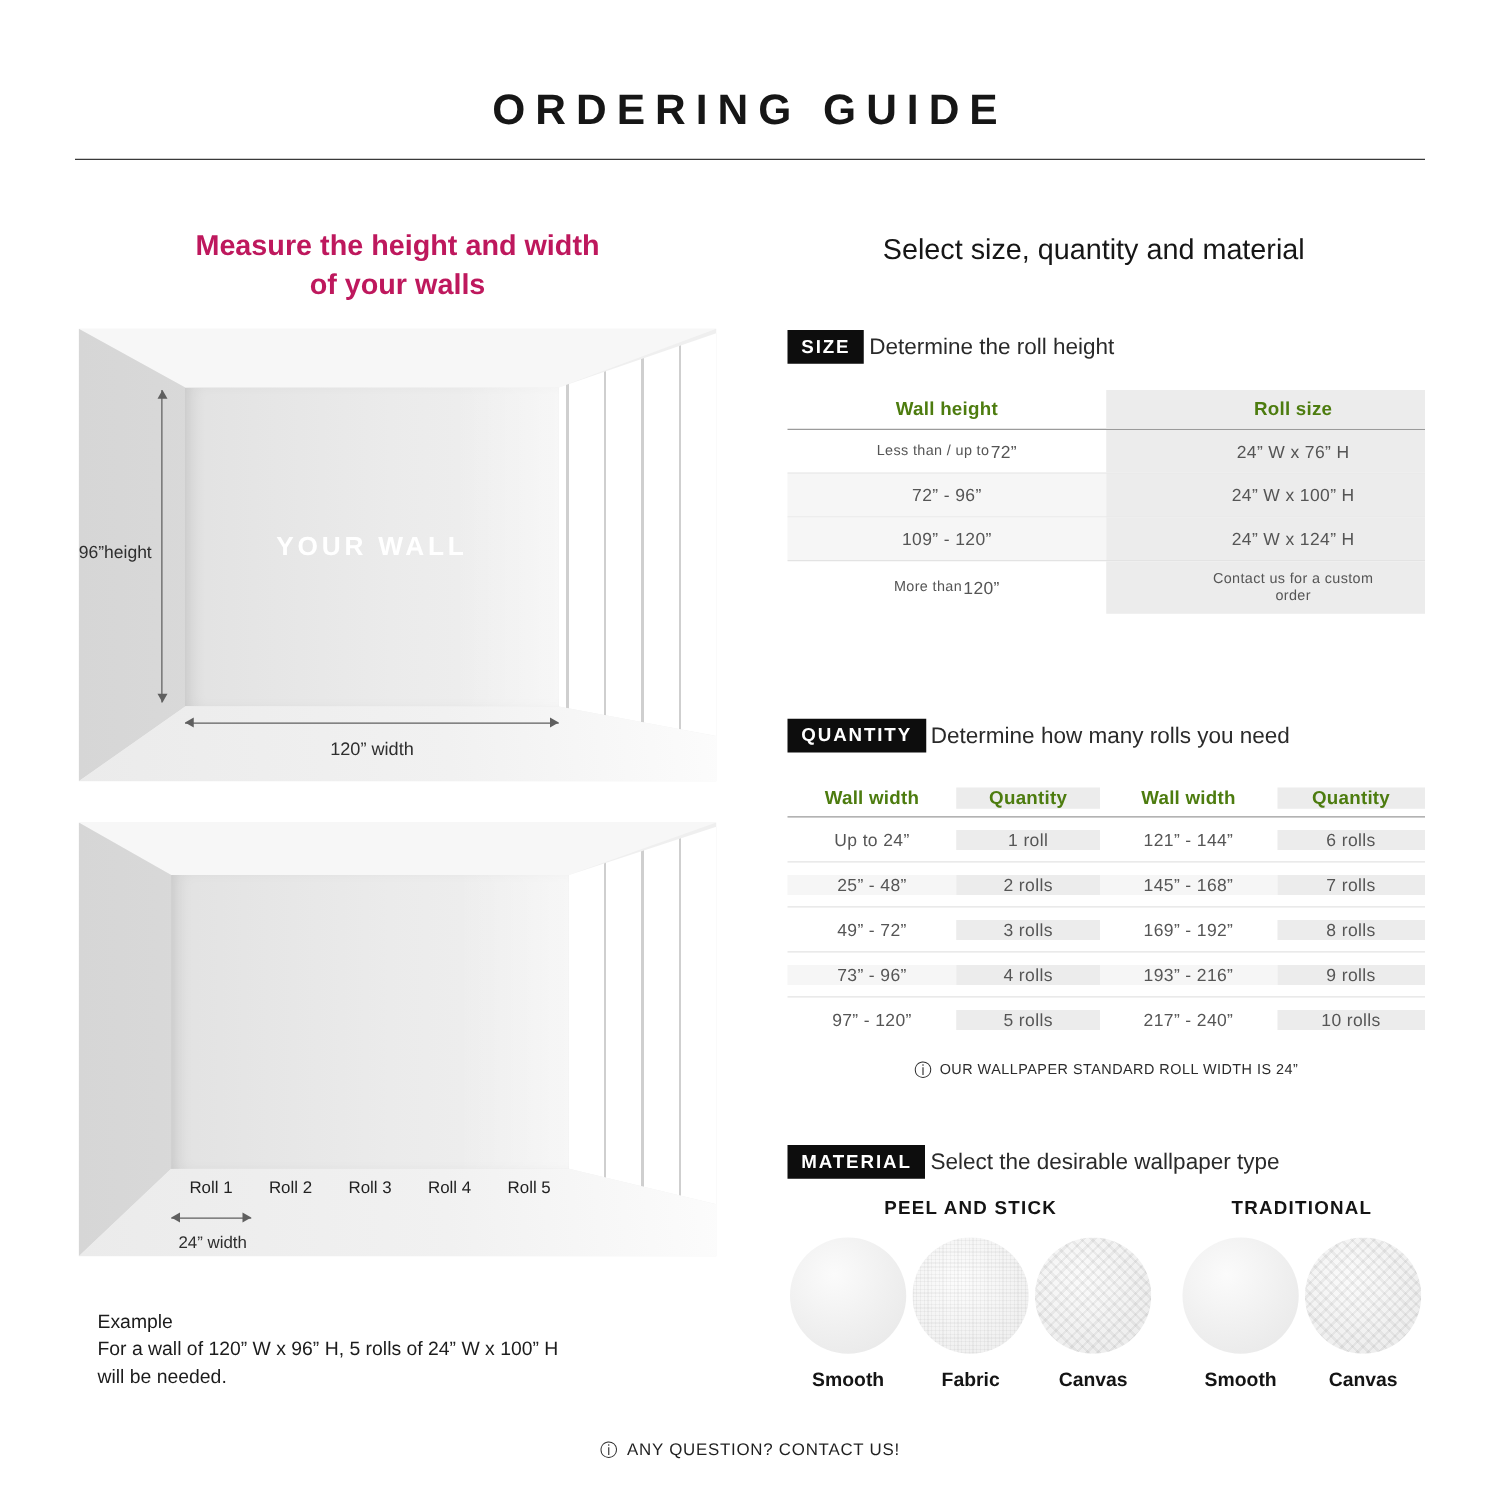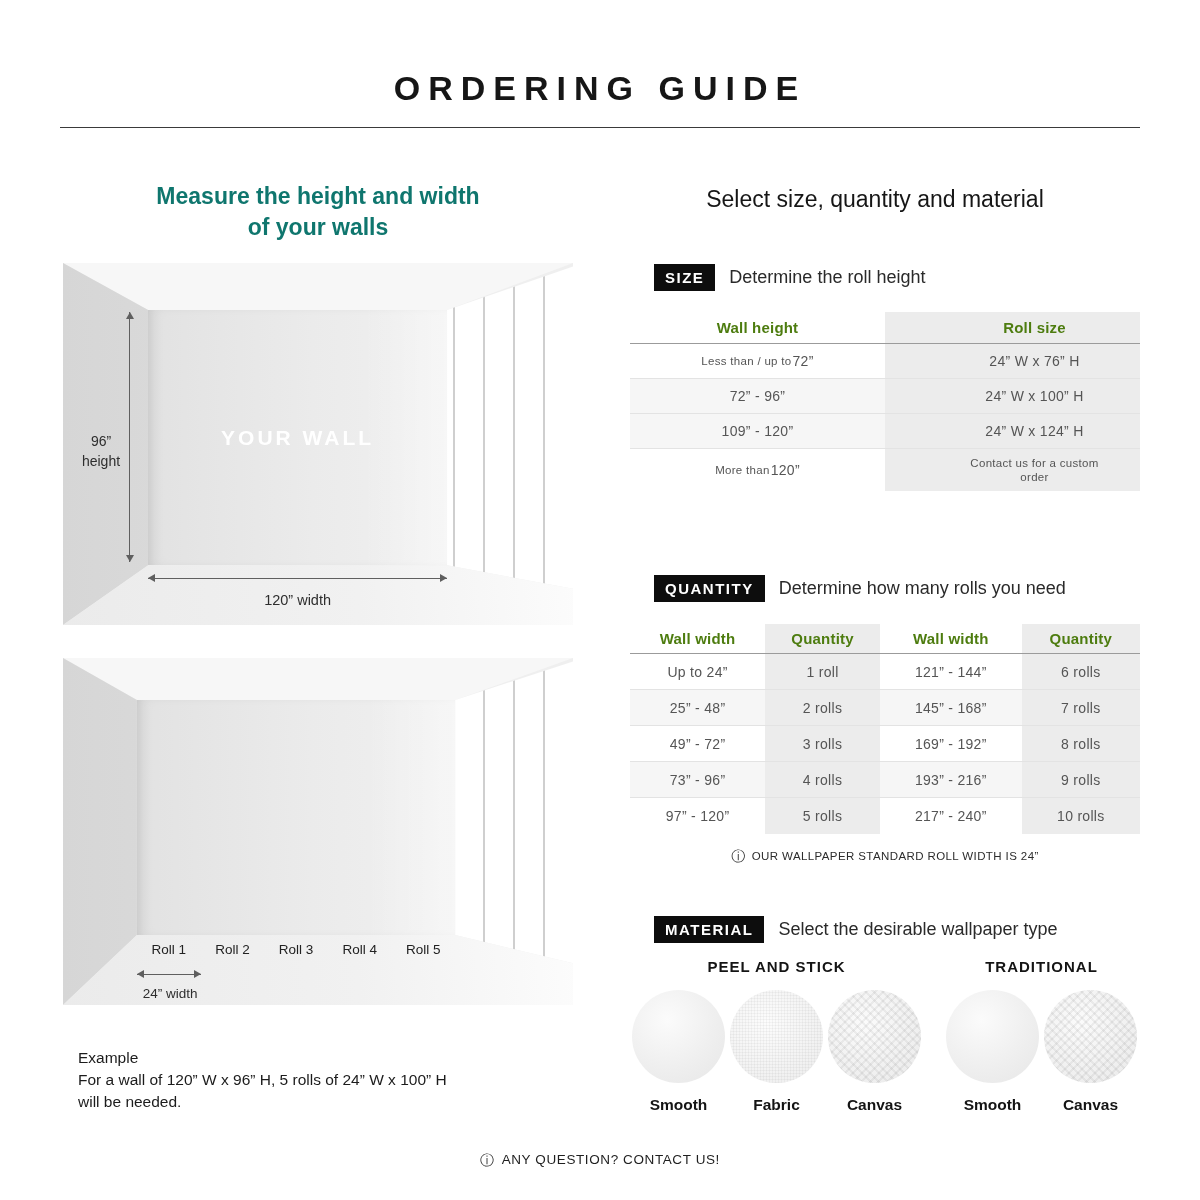--- a/index.html
+++ b/index.html
@@ -15,21 +15,21 @@
 
   .page-title {
     position: absolute; top: 46px; left: 0; width: 100%;
     text-align: center; font-size: 34px; font-weight: 600;
     letter-spacing: 8px; color: #161616;
   }
   .title-divider { position: absolute; top: 127px; left: 60px; width: 1080px; height: 1px; background: #3a3a3a; }
 
   .left-heading {
     position: absolute; top: 181px; left: 48px; width: 540px;
-    text-align: center; font-size: 23px; font-weight: 600; line-height: 31px; color: #0f766e;
+    text-align: center; font-size: 23px; font-weight: 600; line-height: 31px; color: #be185d;
   }
   .right-heading {
     position: absolute; top: 186px; left: 610px; width: 530px;
     text-align: center; font-size: 23px; font-weight: 500; color: #161616;
   }
 
   
   .room { position: absolute; overflow: hidden; background: #efefef; }
   .room1 { left: 63px; top: 263px; width: 510px; height: 362px;
            --bx1: 16.7%; --by1: 13%; --bx2: 75.3%; --by2: 83.5%; --fy: 90%; }
@@ -69,31 +69,31 @@
   .dim-h { position: absolute; height: 1px; background: #5f5f5f; }
   .dim-h::before { content: ""; position: absolute; left: 0; top: -3.5px;
     border-top: 4px solid transparent; border-bottom: 4px solid transparent; border-right: 7px solid #5f5f5f; }
   .dim-h::after { content: ""; position: absolute; right: 0; top: -3.5px;
     border-top: 4px solid transparent; border-bottom: 4px solid transparent; border-left: 7px solid #5f5f5f; }
   .room1 .dim-h { left: 16.7%; width: 58.6%; top: 87%; }
   .room2 .dim-h { left: 14.5%; width: 12.6%; top: 91%; }
 
   .dim-label { position: absolute; color: #2e2e2e; font-size: 14px; }
   .height-label { left: 0; top: 46.5%; width: 76px; text-align: center; line-height: 20px;
-    display: flex; flex-direction: column; }
+    display: flex; flex-direction: row; }
   .width-label { left: 16.7%; width: 58.6%; top: 91%; text-align: center; font-size: 14.5px; }
   .roll-width-label { left: 5%; width: 32%; top: 94.4%; text-align: center; font-size: 13.5px; }
 
   .roll-labels { position: absolute; left: 14.5%; top: 81.8%; width: 62.4%; display: flex; }
   .roll-labels span { flex: 1; text-align: center; font-size: 13.5px; color: #222; }
 
   .example { position: absolute; left: 78px; top: 1047px; font-size: 15.5px; line-height: 22px; color: #1c1c1c; }
 
   
-  .section-header { position: absolute; left: 630px; display: flex; align-items: center; gap: 14px; margin-left: 24px; }
+  .section-header { position: absolute; left: 630px; display: flex; align-items: center; gap: 4px; }
   .size-header { top: 264px; }
   .quantity-header { top: 575px; }
   .material-header { top: 916px; }
   .badge { background: #0d0d0d; color: #ffffff; font-size: 15px; font-weight: 700;
     letter-spacing: 1.5px; padding: 5px 11px; }
   .section-title { font-size: 18px; color: #2a2a2a; font-weight: 500; }
 
   .g-table { position: absolute; left: 630px; width: 510px; }
   .size-table { top: 312px; }
   .quantity-table { top: 624px; }
@@ -107,21 +107,21 @@
   .t-row.alt .cell:not(.shaded) { background: #f6f6f6; }
 
   .size-table .t-row { height: 35px; }
   .size-table .t-head { height: 32px; }
   .size-table .t-row.tall { height: 42px; }
   .size-table .c0 { width: 50%; }
   .size-table .c1 { width: 50%; padding-left: 44px; }
   .small-pre { font-size: 11.5px; margin-right: 1px; }
   .contact-text { display: block; width: 160px; text-align: center; font-size: 11.5px; line-height: 14px; }
 
-  .quantity-table .t-row { height: 36px; }
+  .quantity-table .t-row { height: 36px; align-items: center; }
   .quantity-table .t-head { height: 30px; }
   .quantity-table .q0 { width: 26.5%; }
   .quantity-table .q1 { width: 22.5%; }
   .quantity-table .q2 { width: 27.8%; }
   .quantity-table .q3 { width: 23.2%; }
 
   .roll-note { position: absolute; left: 630px; top: 849px; width: 510px;
     display: flex; align-items: center; justify-content: center; gap: 6px;
     font-size: 11.5px; letter-spacing: 0.4px; color: #2c2c2c; }
   .info-icon { font-size: 14px; line-height: 1; color: #2c2c2c; }

